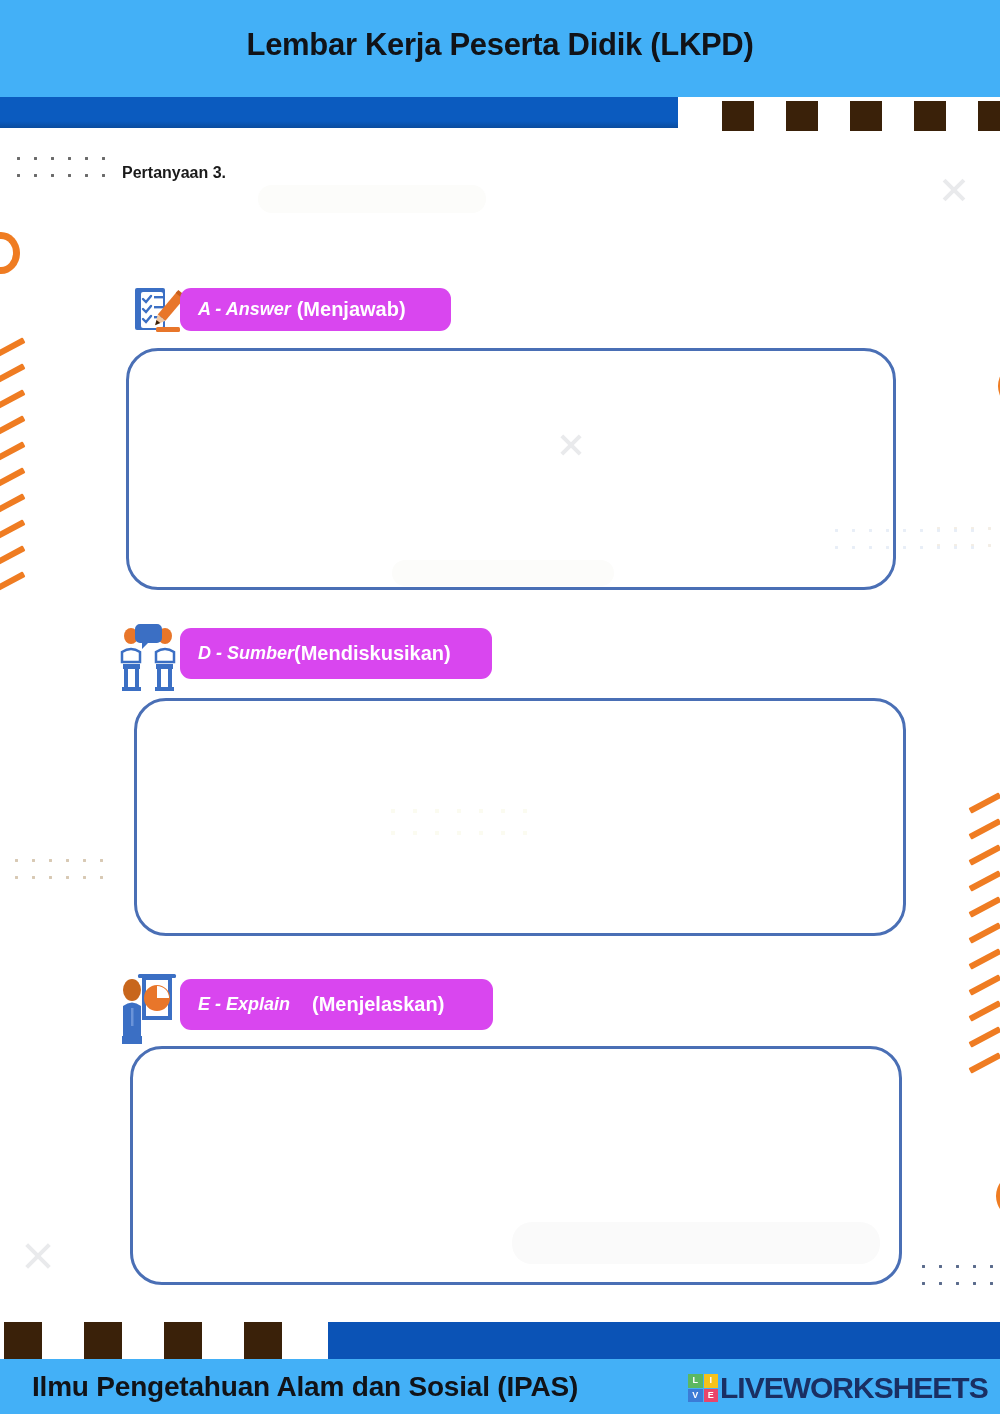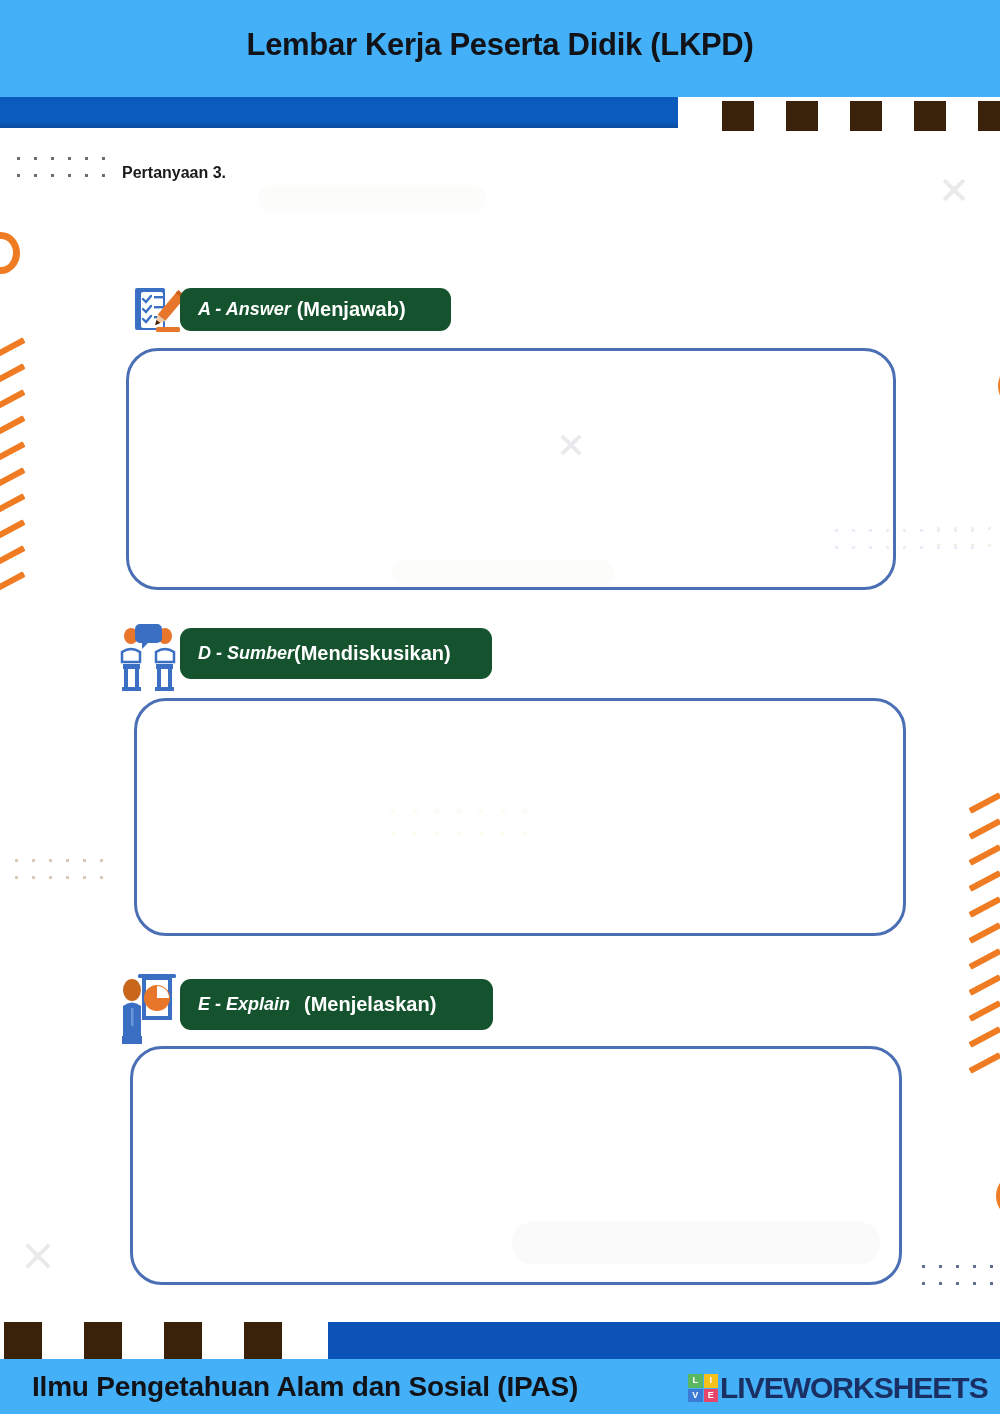--- a/index.html
+++ b/index.html
@@ -94,21 +94,21 @@
   #q-text {
     position: absolute; left: 122px; top: 203px;
     width: 770px;
     font-size: 16px; color: #1a1a1a;
     line-height: 2.6;
   }
 
   .section-icon { position: absolute; }
   .pill {
     position: absolute;
-    background: #14532d;
+    background: #d946ef;
     border-radius: 11px;
     color: #ffffff;
     display: flex; align-items: center;
     padding: 0 18px;
     white-space: nowrap;
   }
   .pill .it { font-style: italic; font-weight: bold; font-size: 18px; }
   .pill .pl { font-weight: bold; font-size: 20px; }
 
   .answerbox {
@@ -285,21 +285,21 @@
       <path d="M37 26 L37 14 A12 12 0 0 1 49 26 Z" fill="#ffffff"></path>
       <path d="M37 26 L49 26 A12 12 0 1 1 37 14 Z" fill="#e8762a"></path>
       <ellipse cx="12" cy="18" rx="9" ry="11" fill="#c8661c"></ellipse>
       <path d="M3 34 q9 -7 18 0 v30 h-18 z" fill="#3b6fc4"></path>
       <rect x="11" y="36" width="2.5" height="18" fill="#6a93d8"></rect>
       <rect x="2" y="64" width="20" height="8" fill="#3b6fc4"></rect>
     </svg>
   </div>
   <div class="pill" style="left:180px; top:979px; width:313px; height:51px;">
     <span class="it">E - Explain</span>
-    <span class="pl" style="margin-left:14px;">(Menjelaskan)</span>
+    <span class="pl" style="margin-left:22px;">(Menjelaskan)</span>
   </div>
   <div class="answerbox" style="left:130px; top:1046px; width:772px; height:239px;"></div>
 
   <div class="ftr-sq" style="left:4px;"></div>
   <div class="ftr-sq" style="left:84px;"></div>
   <div class="ftr-sq" style="left:164px;"></div>
   <div class="ftr-sq" style="left:244px;"></div>
   <div id="footer-blue-bar"></div>
   <div id="footer-band"></div>
   <div id="footer-text">Ilmu Pengetahuan Alam dan Sosial (IPAS)</div>

